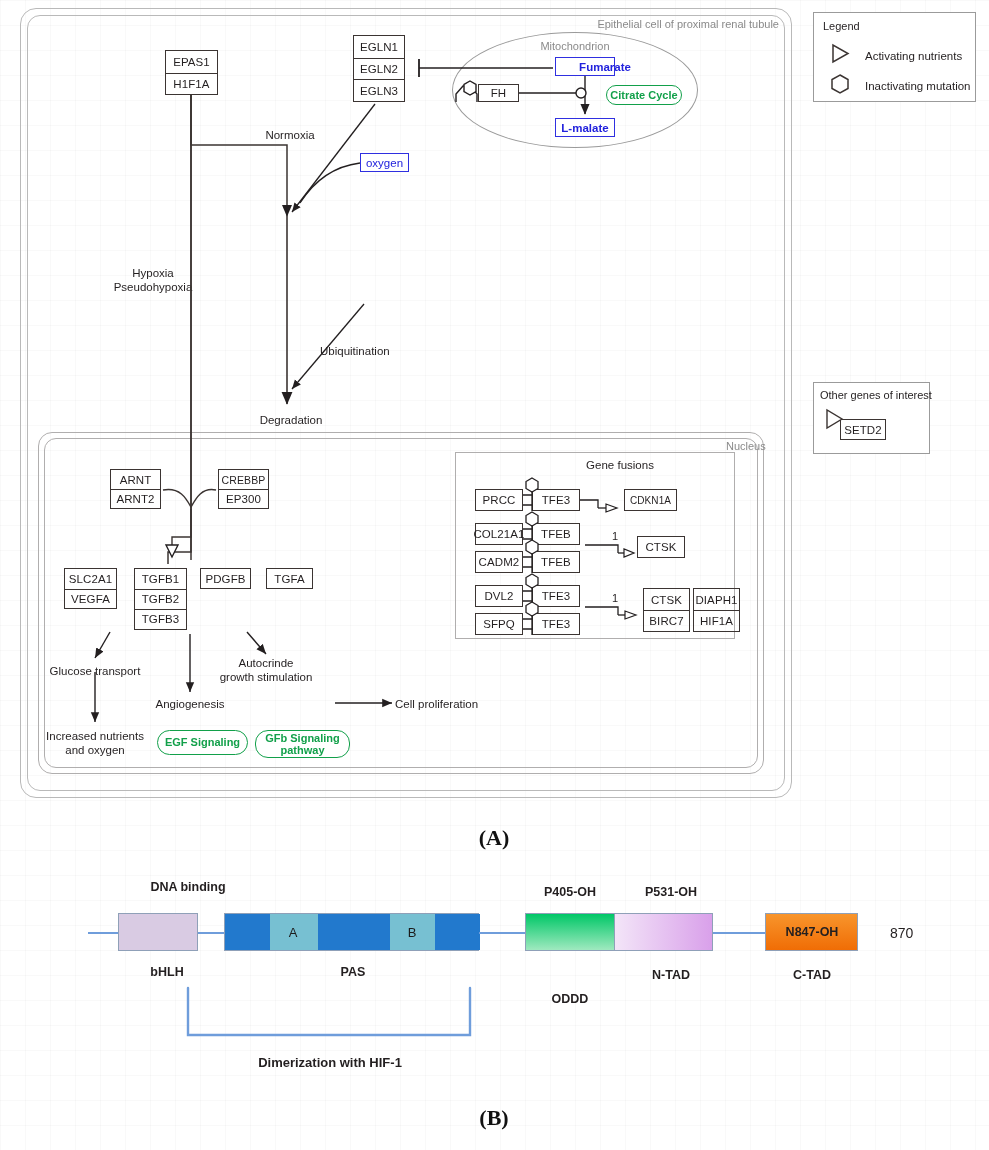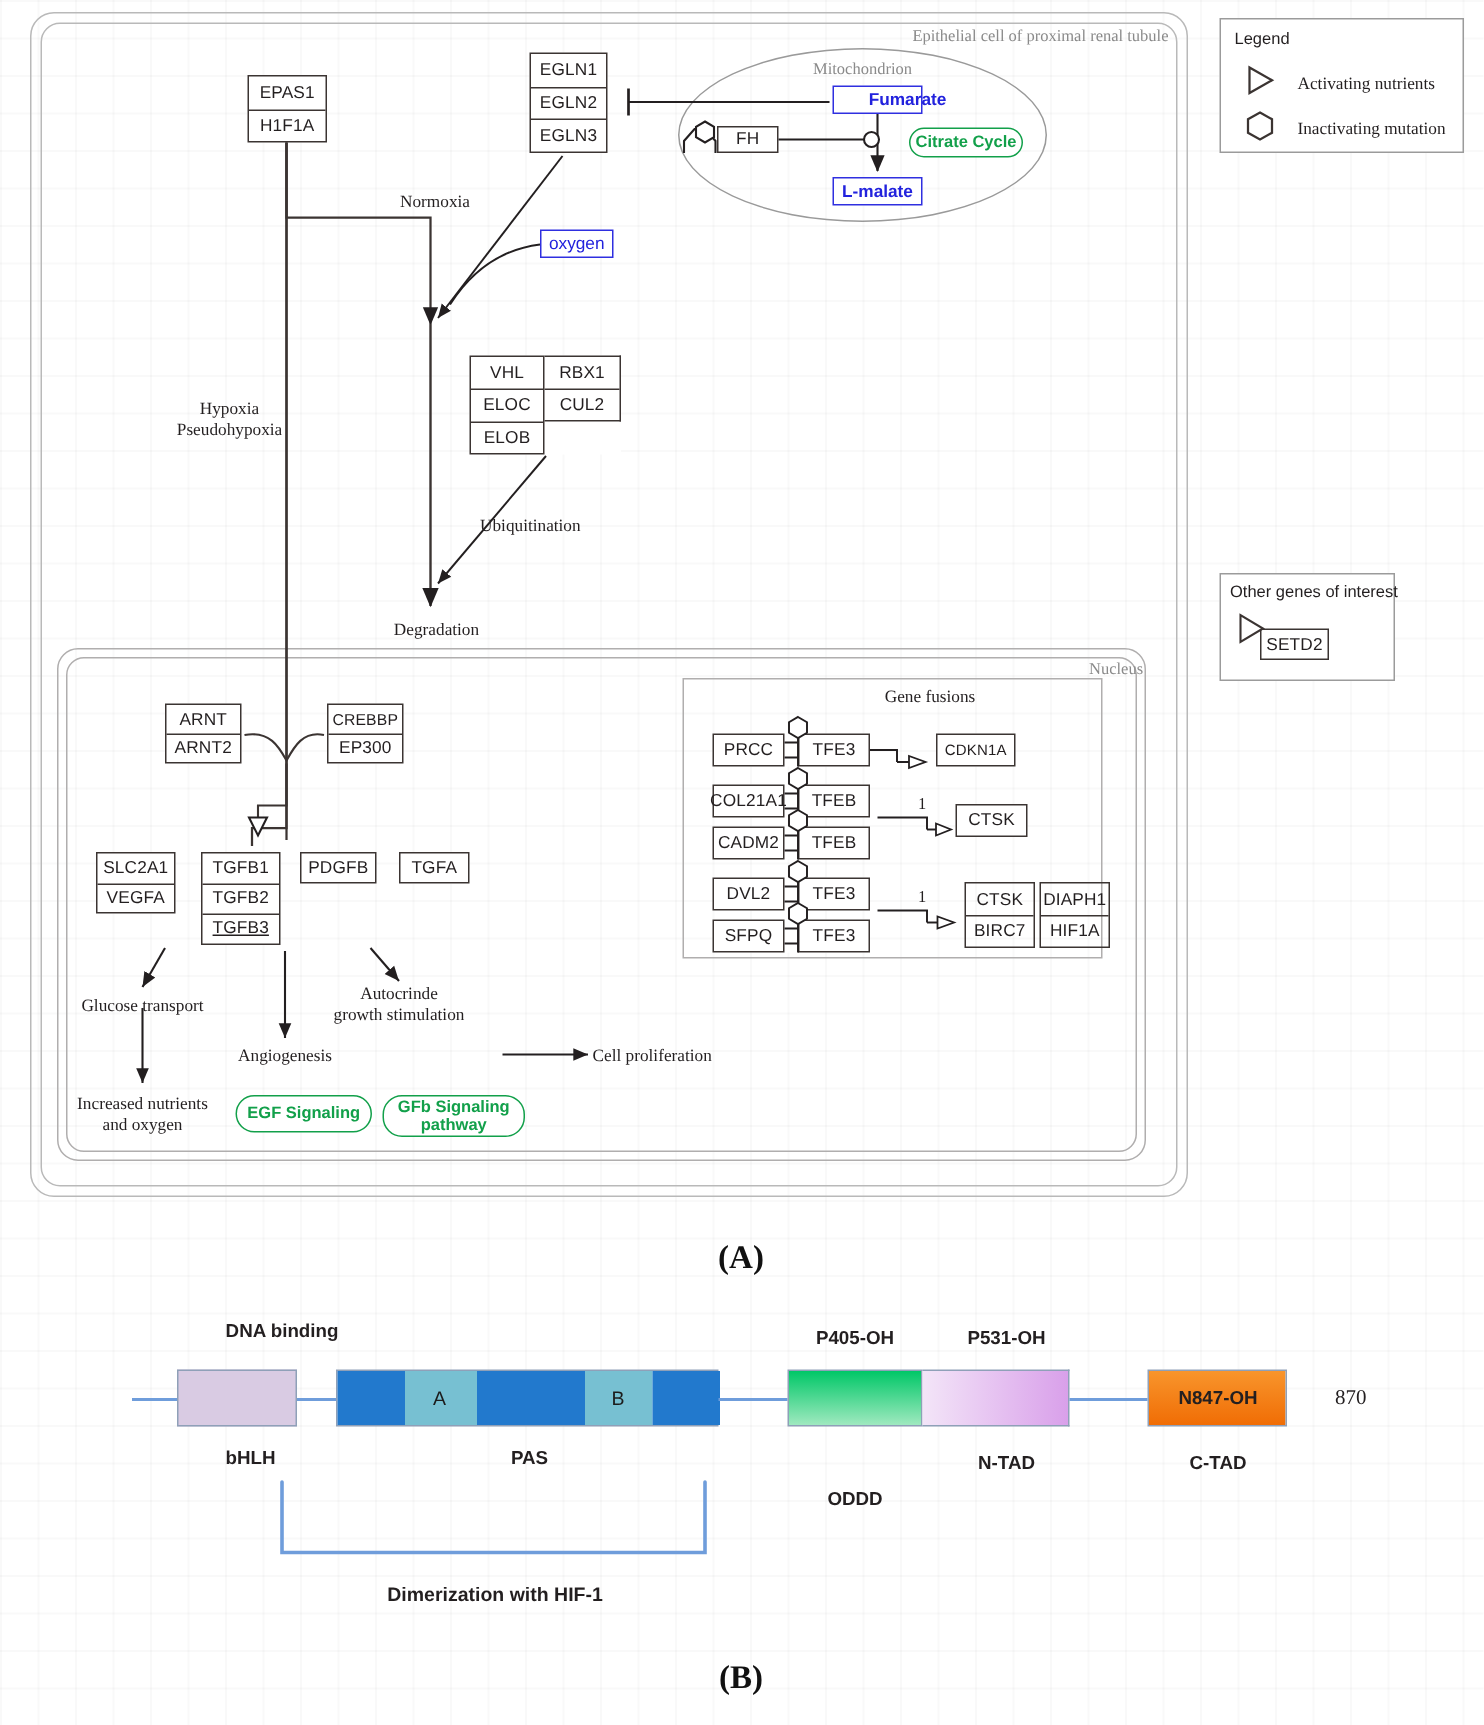--- a/index.html
+++ b/index.html
@@ -30,21 +30,21 @@
   
   .mbox{position:absolute;border:1.5px solid #2f2fe0;background:#fff;color:#2222dd;
     font-size:11.5px;font-weight:bold;display:flex;align-items:center;justify-content:center;
     box-sizing:border-box;white-space:nowrap;}
   
   .pill{position:absolute;border:1.6px solid #12a04a;border-radius:13px;background:#fff;
     color:#12a04a;font-size:11px;font-weight:bold;display:flex;align-items:center;
     justify-content:center;text-align:center;box-sizing:border-box;line-height:1.12;}
 
   
-  .lbl{position:absolute;font-size:11.5px;color:#231f20;white-space:nowrap;line-height:1.18;font-family:Liberation Serif, serif;}
+  .lbl{position:absolute;font-size:11.5px;color:#231f20;white-space:nowrap;line-height:1.18;}
   .lbl.c{text-align:center;transform:translateX(-50%);}
   .lbl.grey{color:#8a8a8a;}
 
   
   .cell-outer{position:absolute;border:1.3px solid #b9b9b9;border-radius:16px;box-sizing:border-box;background:transparent;}
   .cell-inner{position:absolute;border:1.3px solid #b9b9b9;border-radius:13px;box-sizing:border-box;background:transparent;}
   .nuc-outer{position:absolute;border:1.2px solid #b0aeae;border-radius:14px;box-sizing:border-box;}
   .nuc-inner{position:absolute;border:1.2px solid #b0aeae;border-radius:12px;box-sizing:border-box;}
   .mito{position:absolute;border:1.3px solid #9a9a9a;border-radius:50%;box-sizing:border-box;}
 
@@ -99,31 +99,20 @@
 
   <div class="pill" style="left:606px;top:85px;width:76px;height:20px;">Citrate Cycle</div>
 
   <div class="mbox" style="left:360px;top:153px;width:49px;height:19px;font-weight:normal;">oxygen</div>
 
   <div class="lbl c" style="left:290px;top:129px;">Normoxia</div>
 
   <div class="lbl c" style="left:153px;top:267px;text-align:center;white-space:pre;"><span>Hypoxia
 Pseudohypoxia</span></div>
 
-  <div class="gbox" style="left:313px;top:237px;width:101px;height:66px;border:none;">
-    <div style="position:absolute;left:0;top:0;width:50px;height:66px;border:1.4px solid #3b3432;box-sizing:border-box;display:flex;flex-direction:column;">
-      <div class="gcell" style="height:33.33%;">VHL</div>
-      <div class="gcell" style="height:33.33%;">ELOC</div>
-      <div class="gcell" style="height:33.34%;">ELOB</div>
-    </div>
-    <div style="position:absolute;left:50px;top:0;width:51px;height:44px;border:1.4px solid #3b3432;border-left:none;box-sizing:border-box;display:flex;flex-direction:column;">
-      <div class="gcell" style="height:50%;">RBX1</div>
-      <div class="gcell" style="height:50%;">CUL2</div>
-    </div>
-  </div>
 
   <div class="lbl" style="left:320px;top:345px;">Ubiquitination</div>
   <div class="lbl c" style="left:291px;top:414px;">Degradation</div>
 
   <div class="nuc-outer" style="left:38px;top:432px;width:726px;height:342px;"></div>
   <div class="nuc-inner" style="left:44px;top:438px;width:714px;height:330px;"></div>
   <div class="lbl grey" style="left:726px;top:440px;font-size:11px;">Nucleus</div>
 
   <div class="gbox gcolcell" style="left:110px;top:469px;width:51px;height:40px;">
     <div class="gcell" style="height:50%;">ARNT</div>
@@ -136,21 +125,21 @@
   </div>
 
   <div class="gbox gcolcell" style="left:64px;top:568px;width:53px;height:41px;">
     <div class="gcell" style="height:50%;">SLC2A1</div>
     <div class="gcell" style="height:50%;">VEGFA</div>
   </div>
 
   <div class="gbox gcolcell" style="left:134px;top:568px;width:53px;height:62px;">
     <div class="gcell" style="height:33.33%;">TGFB1</div>
     <div class="gcell" style="height:33.33%;">TGFB2</div>
-    <div class="gcell" style="height:33.34%;text-decoration:underline;">TGFB3</div>
+    <div class="gcell" style="height:33.34%;">TGFB3</div>
   </div>
 
   <div class="gbox" style="left:200px;top:568px;width:51px;height:21px;">
     <div class="gcell" style="height:100%;">PDGFB</div>
   </div>
 
   <div class="gbox" style="left:266px;top:568px;width:47px;height:21px;">
     <div class="gcell" style="height:100%;">TGFA</div>
   </div>
 

